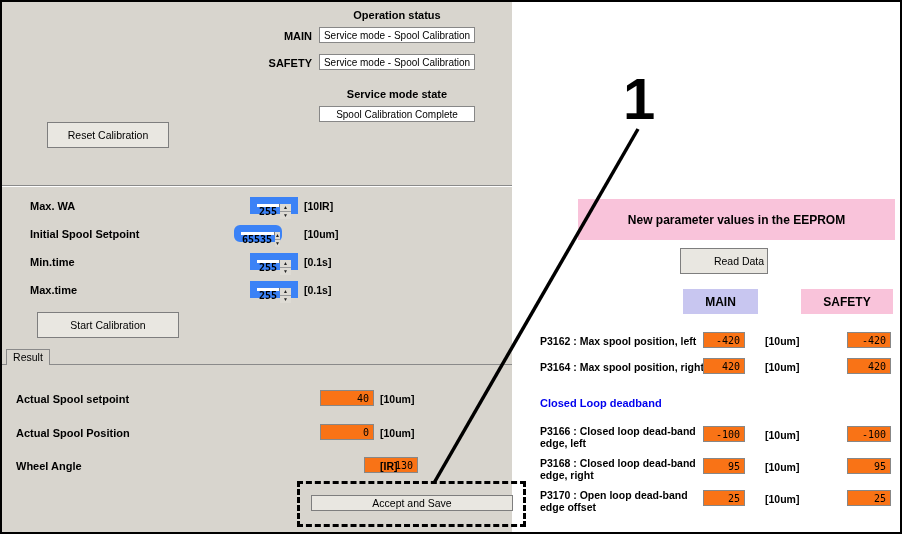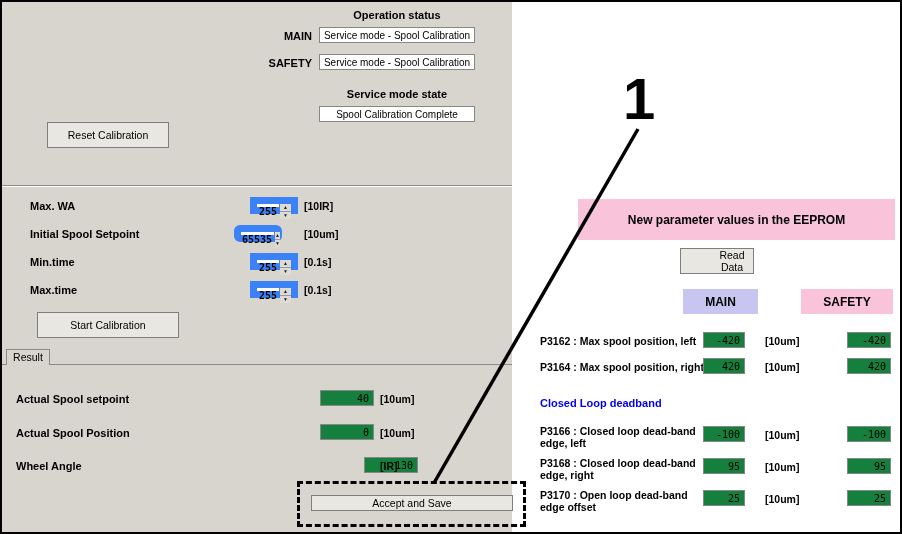--- a/index.html
+++ b/index.html
@@ -20,21 +20,21 @@
     display:flex; align-items:center; justify-content:center; cursor:pointer;
   }
   .lbl  { position:absolute; font-size:11px; font-weight:bold; color:#000; white-space:nowrap; }
   .hdr  { position:absolute; font-size:11px; font-weight:bold; text-align:center; }
   .tbox {
     position:absolute; background:#fff; border:1px solid #878787;
     font-size:10px; display:flex; align-items:center; justify-content:center;
     white-space:nowrap; overflow:hidden;
   }
   .vbox {
-    position:absolute; background:#15803d; border:1px solid #878787;
+    position:absolute; background:#f97316; border:1px solid #878787;
     font-family:"DejaVu Sans Mono",monospace; font-size:10px;
     display:flex; align-items:center; justify-content:flex-end;
     padding-right:4px;
   }
   .unit { position:absolute; font-size:10.5px; font-weight:bold; white-space:nowrap; }
 
   
   .spin {
     position:absolute; width:48px; height:17px; background:#fff;
     border:7px solid #3b82f6; display:flex;font-weight:bold;
@@ -170,21 +170,21 @@
     <div class="vbox" style="left:318px; top:455px; width:54px; height:16px;margin-left:44px;">130</div>
     <div class="unit" style="left:378px; top:458px;">[IR]</div>
 
     <button class="btn" style="left:309px; top:493px; width:202px; height:16px;">Accept and Save</button>
   </div>
 
   <div>
 
     <div class="banner">New parameter values in the EEPROM</div>
 
-    <button class="btn" style="left:678px; top:246px; width:74px; height:26px;padding-left:30px;">Read Data</button>
+    <button class="btn" style="left:678px; top:246px; width:88px; height:26px;padding-left:30px;">Read Data</button>
 
     <div class="col-hdr main">MAIN</div>
     <div class="col-hdr safety">SAFETY</div>
 
     <div class="p-lbl" style="top:333px;">P3162 : Max spool position, left</div>
     <div class="vbox" style="left:701px; top:330px; width:42px; height:16px;">-420</div>
     <div class="unit" style="left:763px; top:333px;">[10um]</div>
     <div class="vbox" style="left:845px; top:330px; width:44px; height:16px;">-420</div>
 
     <div class="p-lbl" style="top:359px;">P3164 : Max spool position, right</div>

